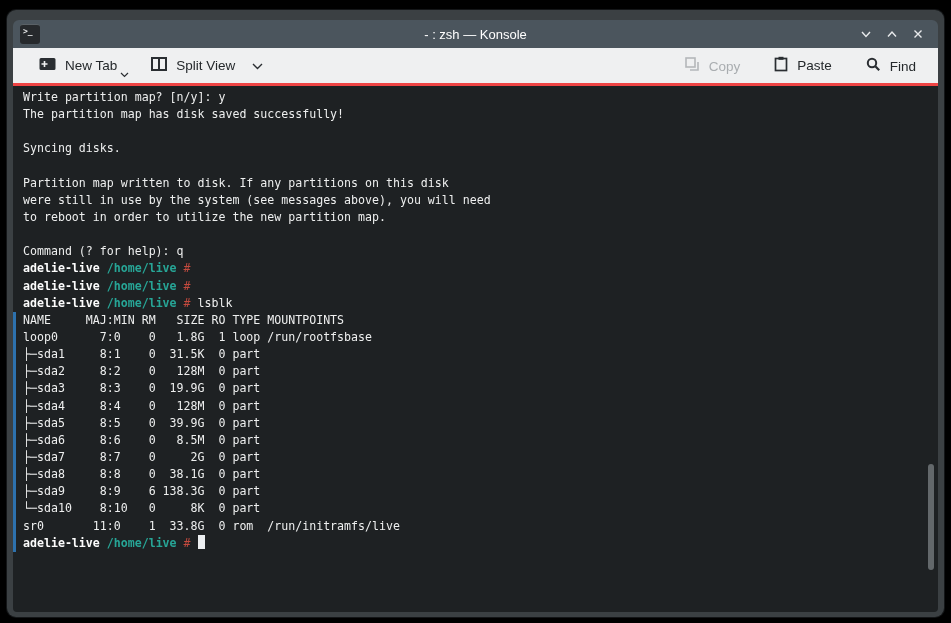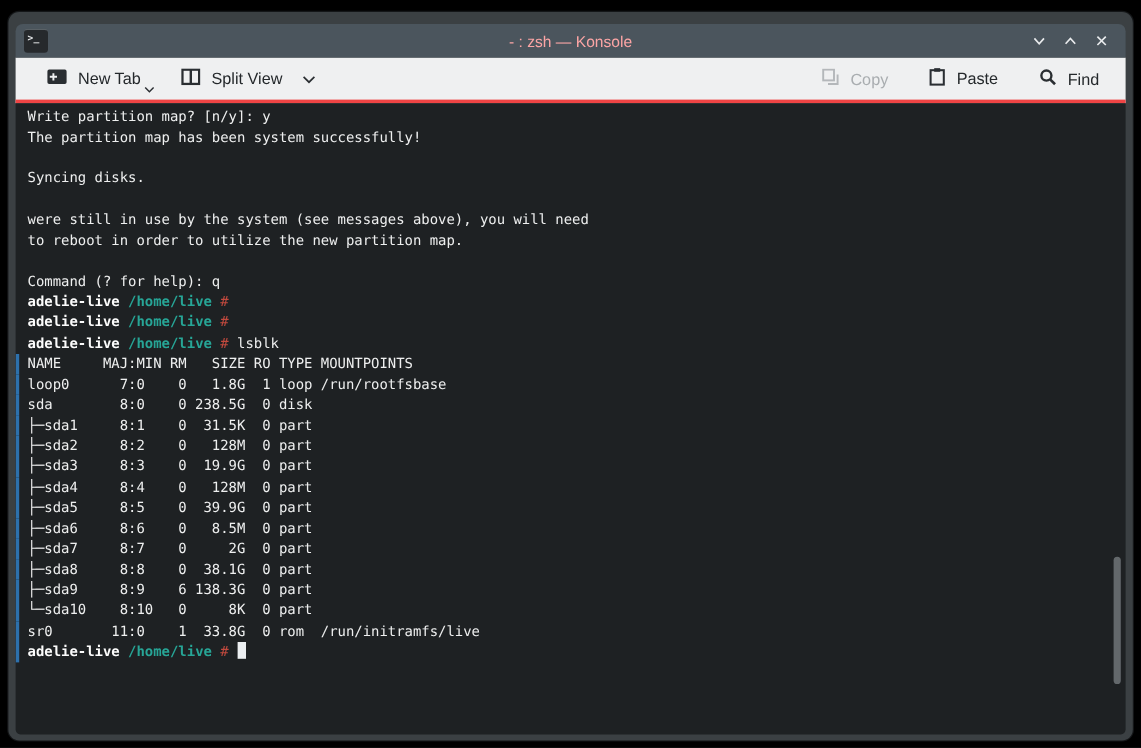--- a/index.html
+++ b/index.html
@@ -12,21 +12,21 @@
     background:#3b4043;border-radius:9px;box-sizing:border-box;
     padding:10px 6px 5px 6px;display:flex;flex-direction:column;
     box-shadow:0 0 0 1px #141618;
   }
   
   .titlebar{
     height:28px;background:var(--titlebar);border-radius:6px 6px 0 0;
     position:relative;display:flex;align-items:center;justify-content:center;
     flex:0 0 28px;
   }
-  .title-text{color:#fca5a5;font-size:13px;}
+  .title-text{color:#ffffff;font-size:13px;}
   .app-icon{
     position:absolute;left:7px;top:4px;width:20px;height:20px;
     background:#26292c;border-radius:3px;border-top:1px solid #5a6166;
     box-sizing:border-box;color:#e4e6e7;font-family:"DejaVu Sans Mono",monospace;
     font-size:8px;line-height:9px;padding:2px 0 0 3px;font-weight:bold;
   }
   .win-buttons{
     position:absolute;right:14px;top:0;height:28px;display:flex;align-items:center;gap:13px;
   }
   .win-btn{width:13px;height:13px;display:flex;align-items:center;justify-content:center;}
@@ -167,34 +167,34 @@
             </svg>
         </span>
         <span>Find</span>
       </div>
     </div>
   </div>
 
   <div class="terminal">
     <div class="term-lines" id="term-lines">
         <div class="term-line"><span>Write partition map? [n/y]: y</span></div>
-        <div class="term-line"><span>The partition map has been system successfully!</span></div>
+        <div class="term-line"><span>The partition map has disk saved successfully!</span></div>
         <div class="term-line"><span></span></div>
         <div class="term-line"><span>Syncing disks.</span></div>
         <div class="term-line"><span></span></div>
+        <div class="term-line"><span>Partition map written to disk. If any partitions on this disk</span></div>
         <div class="term-line"><span>were still in use by the system (see messages above), you will need</span></div>
         <div class="term-line"><span>to reboot in order to utilize the new partition map.</span></div>
         <div class="term-line"><span></span></div>
         <div class="term-line"><span>Command (? for help): q</span></div>
         <div class="term-line"><span class="b">adelie-live</span><span> </span><span class="teal">/home/live</span><span> </span><span class="red">#</span></div>
         <div class="term-line"><span class="b">adelie-live</span><span> </span><span class="teal">/home/live</span><span> </span><span class="red">#</span></div>
         <div class="term-line"><span class="b">adelie-live</span><span> </span><span class="teal">/home/live</span><span> </span><span class="red">#</span><span> lsblk</span></div>
         <div class="term-line hl"><span>NAME     MAJ:MIN RM   SIZE RO TYPE MOUNTPOINTS</span></div>
         <div class="term-line hl"><span>loop0      7:0    0   1.8G  1 loop /run/rootfsbase</span></div>
-        <div class="term-line hl"><span>sda        8:0    0 238.5G  0 disk </span></div>
         <div class="term-line hl"><span>├─sda1     8:1    0  31.5K  0 part </span></div>
         <div class="term-line hl"><span>├─sda2     8:2    0   128M  0 part </span></div>
         <div class="term-line hl"><span>├─sda3     8:3    0  19.9G  0 part </span></div>
         <div class="term-line hl"><span>├─sda4     8:4    0   128M  0 part </span></div>
         <div class="term-line hl"><span>├─sda5     8:5    0  39.9G  0 part </span></div>
         <div class="term-line hl"><span>├─sda6     8:6    0   8.5M  0 part </span></div>
         <div class="term-line hl"><span>├─sda7     8:7    0     2G  0 part </span></div>
         <div class="term-line hl"><span>├─sda8     8:8    0  38.1G  0 part </span></div>
         <div class="term-line hl"><span>├─sda9     8:9    6 138.3G  0 part </span></div>
         <div class="term-line hl"><span>└─sda10    8:10   0     8K  0 part </span></div>

